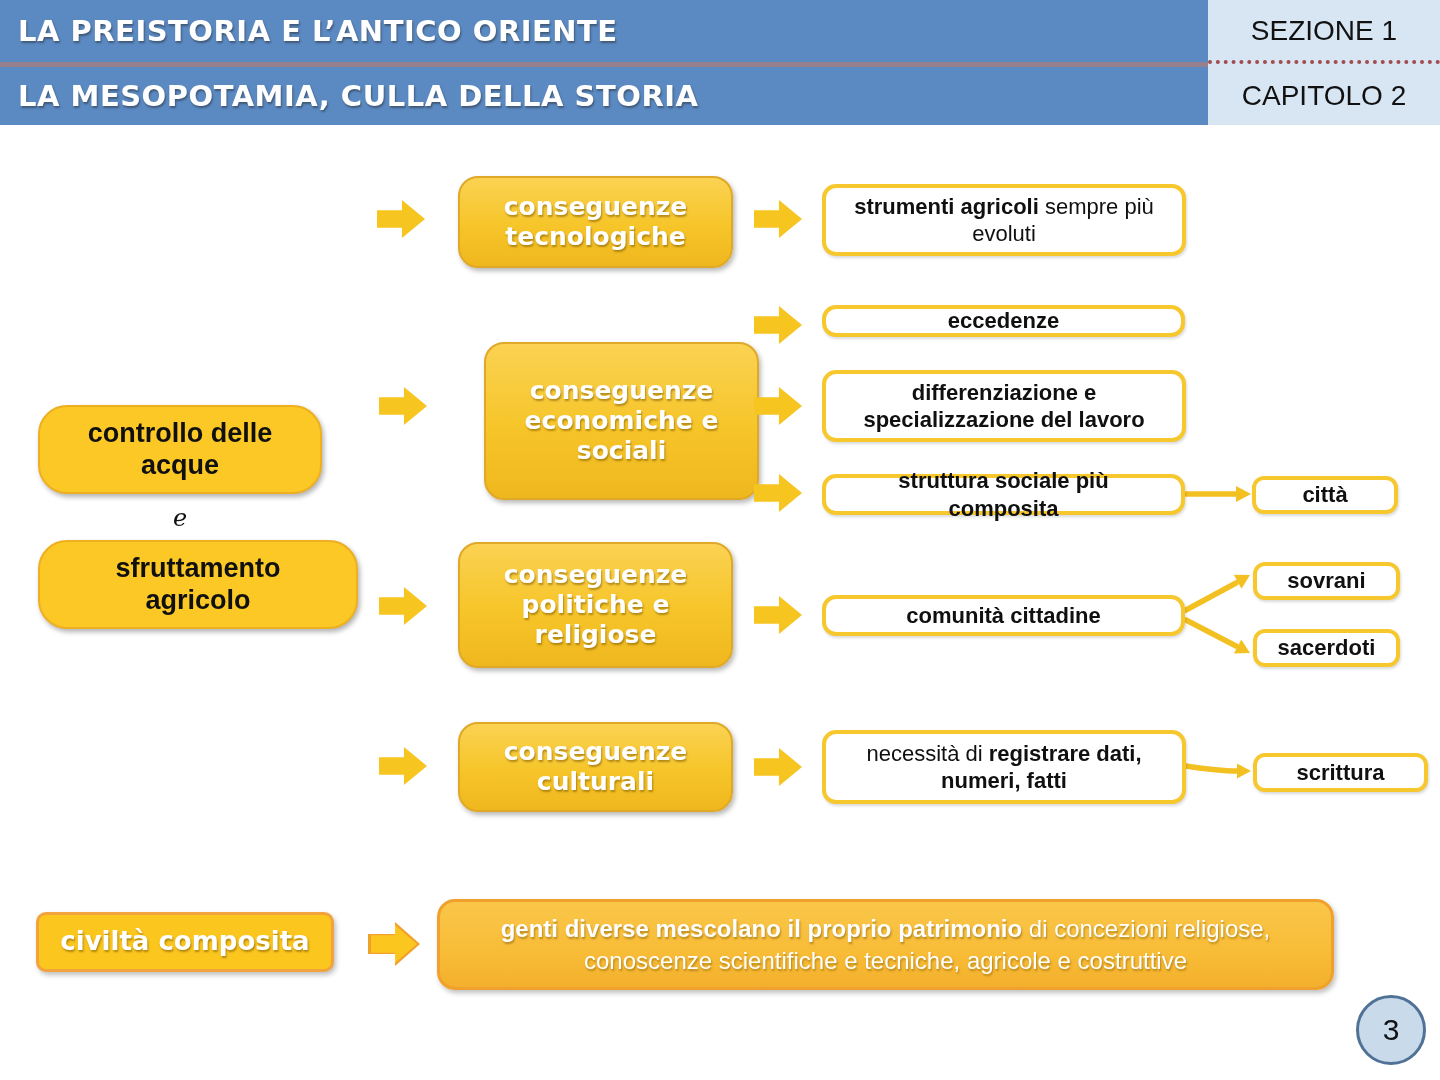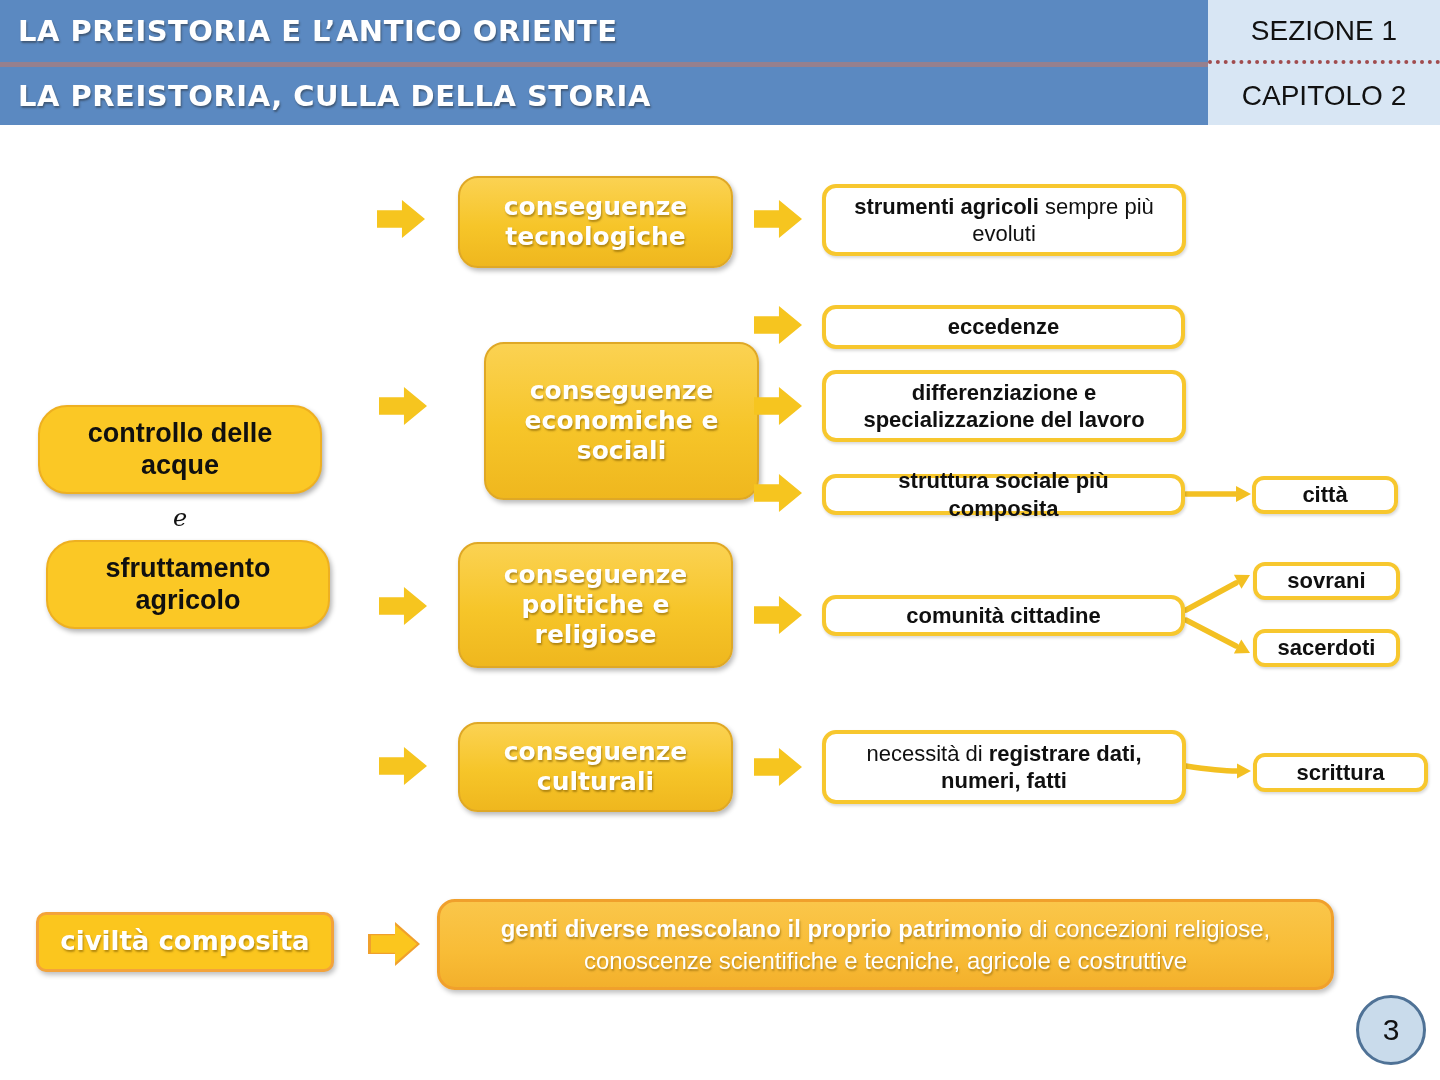--- a/index.html
+++ b/index.html
@@ -68,21 +68,21 @@
 </head>
 <body>
 
 <div class="slide">
 
   <div class="bar bar1">
     <span>LA PREISTORIA E L’ANTICO ORIENTE</span>
   </div>
   <div class="divider-solid"></div>
   <div class="bar bar2">
-    <span>LA PREISTORIA, CULLA DELLA STORIA</span>
+    <span>LA MESOPOTAMIA, CULLA DELLA STORIA</span>
   </div>
   <div class="side-panel">
     <div class="side-cell side-top">SEZIONE 1</div>
     <div class="dotted-divider"></div>
     <div class="side-cell side-bottom">CAPITOLO 2</div>
   </div>
 
   <svg class="connectors" viewBox="0 0 1440 1080">
     <g stroke="#f3c022" stroke-width="5.5" fill="none" stroke-linecap="round">
       <path d="M1186,494 L1237,494"></path>
@@ -101,36 +101,36 @@
   <div class="barrow" style="left:377px;top:200px"></div>
   <div class="abs mid-box" style="left:458px;top:176px;width:275px;height:92px">
     <span>conseguenze tecnologiche</span>
   </div>
   <div class="barrow" style="left:754px;top:200px"></div>
   <div class="abs white-box" style="left:822px;top:184px;width:364px;height:72px">
     <span><span class="b">strumenti agricoli</span><span class="reg"> sempre più evoluti</span></span>
   </div>
 
   <div class="barrow" style="left:754px;top:306px"></div>
-  <div class="abs white-box" style="left:822px;top:305px;width:363px;height:44px">eccedenze</div>
+  <div class="abs white-box" style="left:822px;top:305px;width:363px;height:32px">eccedenze</div>
 
   <div class="barrow" style="left:379px;top:387px"></div>
   <div class="abs mid-box" style="left:484px;top:342px;width:275px;height:158px">
     <span>conseguenze economiche e sociali</span>
   </div>
   <div class="barrow" style="left:754px;top:387px"></div>
   <div class="abs white-box" style="left:822px;top:370px;width:364px;height:72px">differenziazione e specializzazione del lavoro</div>
 
   <div class="barrow" style="left:754px;top:474px"></div>
   <div class="abs white-box" style="left:822px;top:474px;width:363px;height:41px">struttura sociale più composita</div>
   <div class="abs white-box small-box" style="left:1252px;top:476px;width:146px;height:38px">città</div>
 
   <div class="abs cause-box" style="left:38px;top:405px;width:284px;height:89px">controllo delle acque</div>
   <div class="abs conj" style="left:38px;top:502px;width:284px;height:32px">e</div>
-  <div class="abs cause-box" style="left:46px;top:540px;width:284px;height:89px">sfruttamento agricolo</div>
+  <div class="abs cause-box" style="left:38px;top:540px;width:320px;height:89px">sfruttamento agricolo</div>
 
   <div class="barrow" style="left:379px;top:587px"></div>
   <div class="abs mid-box" style="left:458px;top:542px;width:275px;height:126px">
     <span>conseguenze politiche e religiose</span>
   </div>
   <div class="barrow" style="left:754px;top:596px"></div>
   <div class="abs white-box" style="left:822px;top:595px;width:363px;height:41px">comunità cittadine</div>
   <div class="abs white-box small-box" style="left:1253px;top:562px;width:147px;height:38px">sovrani</div>
   <div class="abs white-box small-box" style="left:1253px;top:629px;width:147px;height:38px">sacerdoti</div>
 

